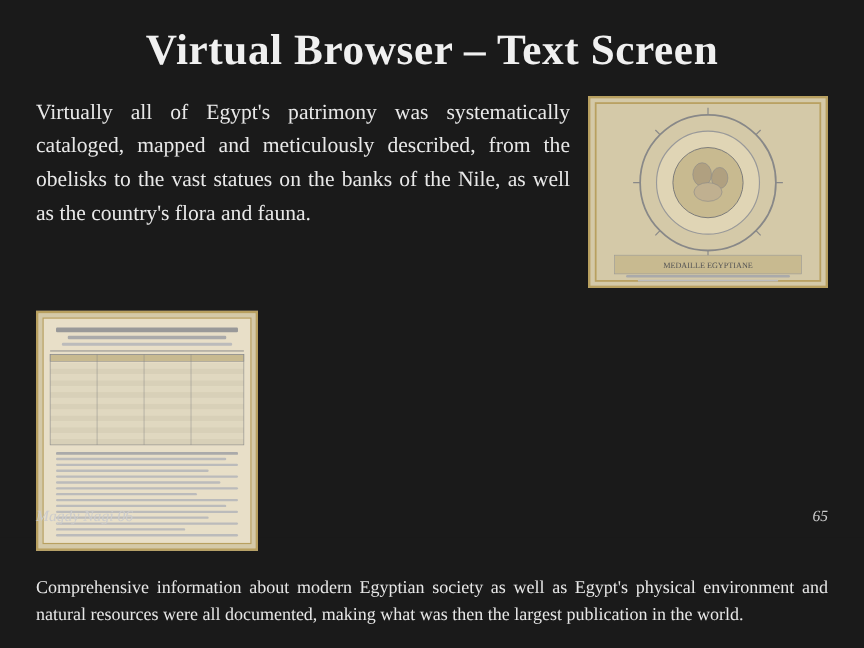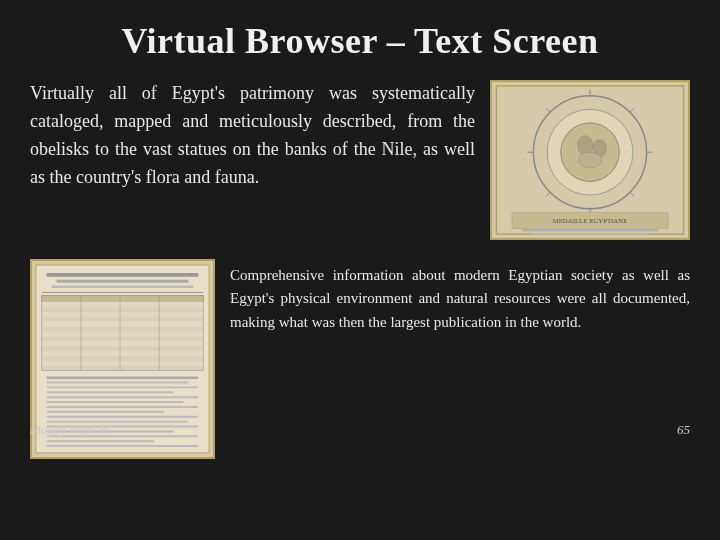--- a/index.html
+++ b/index.html
@@ -56,21 +56,21 @@
       background: #d4c9a8;
       display: flex;
       align-items: center;
       justify-content: center;
       overflow: hidden;
       position: relative;
     }
 
     .bottom-section {
       display: flex;
-      flex-direction: row;
+      flex-direction: column;
       gap: 15px;
       margin-top: 19px;
     }
 
     .image-bottom-left {
       width: 185px;
       min-width: 185px;
       height: 200px;
       border: 2px solid #b8a060;
       background: #d4c9a8;

